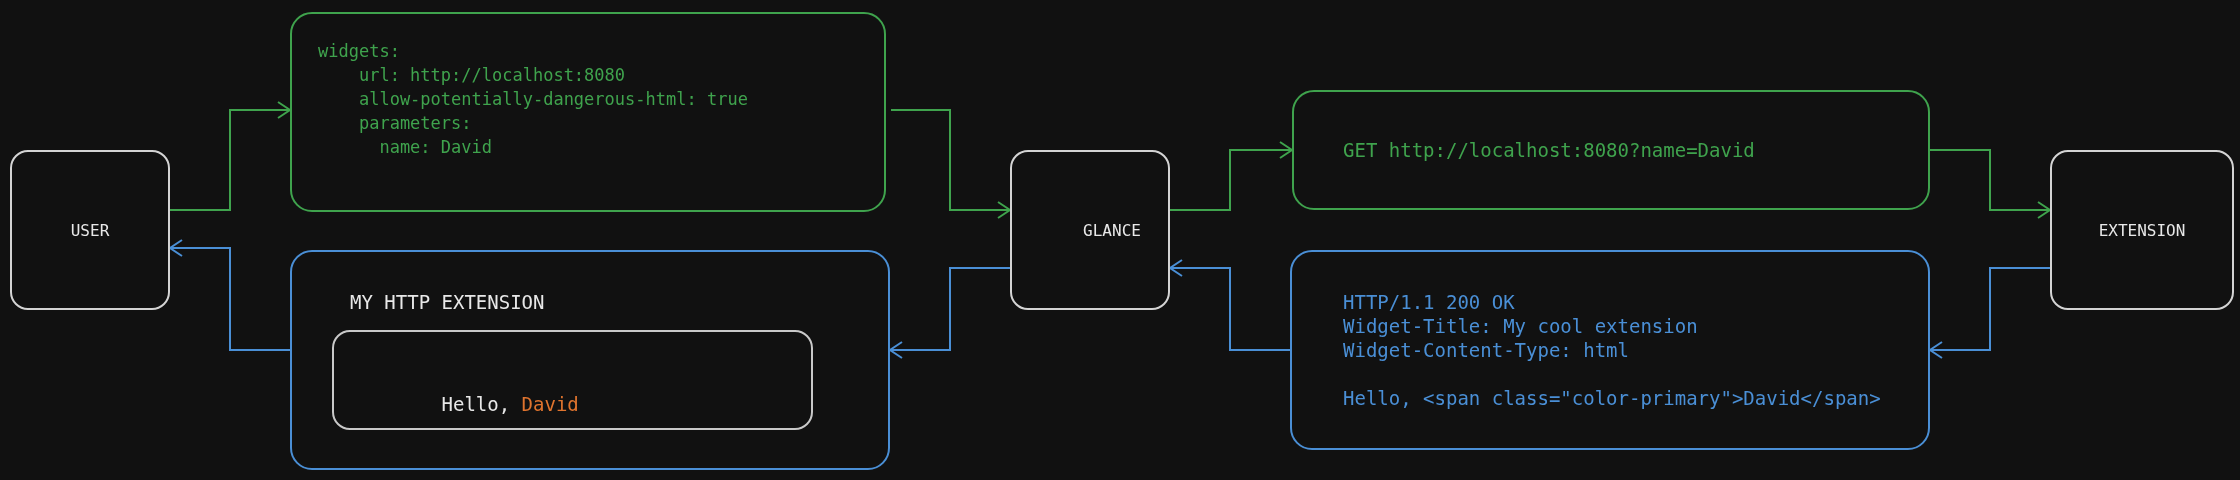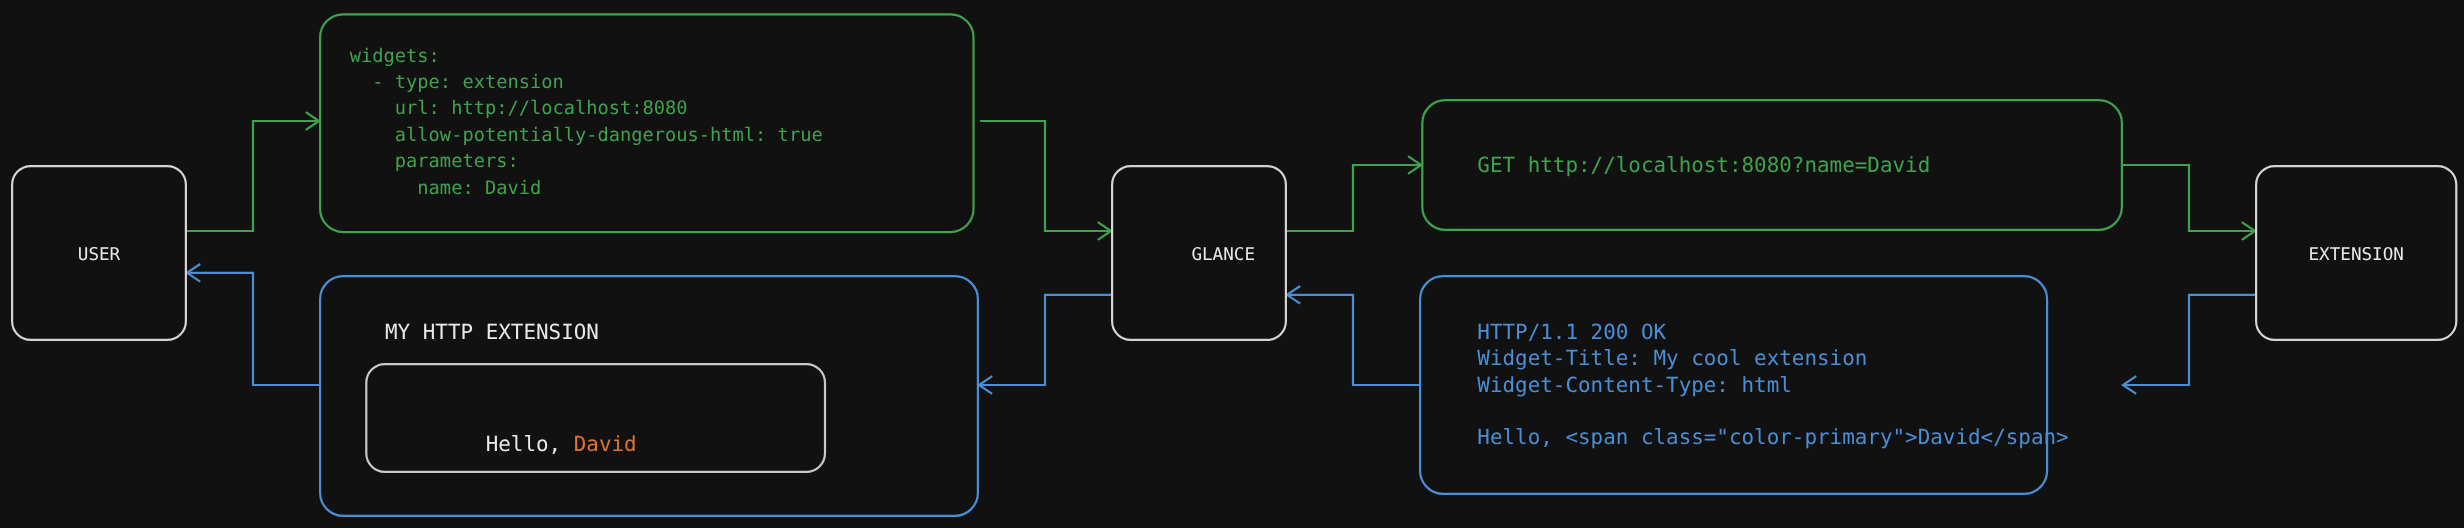--- a/index.html
+++ b/index.html
@@ -50,35 +50,35 @@
     font-size: 17px; color: var(--green);
   }
 
   .request-box { left: 1292px; top: 90px; width: 638px; height: 120px; }
   .request-line {
     position: absolute; left: 49px; top: 46px;
     white-space: pre; height: 24px; line-height: 24px;
     font-size: 19px; color: var(--green);
   }
 
-  .response-box { left: 1290px; top: 250px; width: 572px; height: 200px; }
+  .response-box { left: 1290px; top: 250px; width: 640px; height: 200px; }
   .response-code { position: absolute; left: 51px; top: 38px; }
   .response-code .code-line {
     white-space: pre; height: 24px; line-height: 24px;
     font-size: 19px; color: var(--blue);
   }
 
   .widget-box { left: 290px; top: 250px; width: 600px; height: 220px; }
   .widget-title {
     position: absolute; left: 58px; top: 38px;
     white-space: pre; height: 24px; line-height: 24px;
     font-size: 19px; color: var(--white);
   }
   .widget-inner {
-    position: absolute; left: 40px; top: 78px; width: 419px; height: 100px;
+    position: absolute; left: 40px; top: 78px; width: 481px; height: 100px;
     border: 2px solid var(--inner-border); border-radius: 18px;
   }
   .greeting {
     position: absolute; left: 16px; top: 36px;
     white-space: pre; height: 24px; line-height: 24px; font-size: 19px;
   }
   .greeting .prefix { color: var(--white); }
   .greeting .name { color: var(--orange); }
 </style>
 </head>
@@ -113,21 +113,20 @@
     <span>GLANCE</span>
   </div>
 
   <div class="node node-extension">
     <span>EXTENSION</span>
   </div>
 
   <div class="big-box green config-box">
     <div class="config-code">
       <div class="code-line">widgets:</div>
-      <div class="code-line">  - type: extension</div>
       <div class="code-line">    url: http://localhost:8080</div>
       <div class="code-line">    allow-potentially-dangerous-html: true</div>
       <div class="code-line">    parameters:</div>
       <div class="code-line">      name: David</div>
     </div>
   </div>
 
   <div class="big-box green request-box">
     <div class="request-line">GET http://localhost:8080?name=David</div>
   </div>

